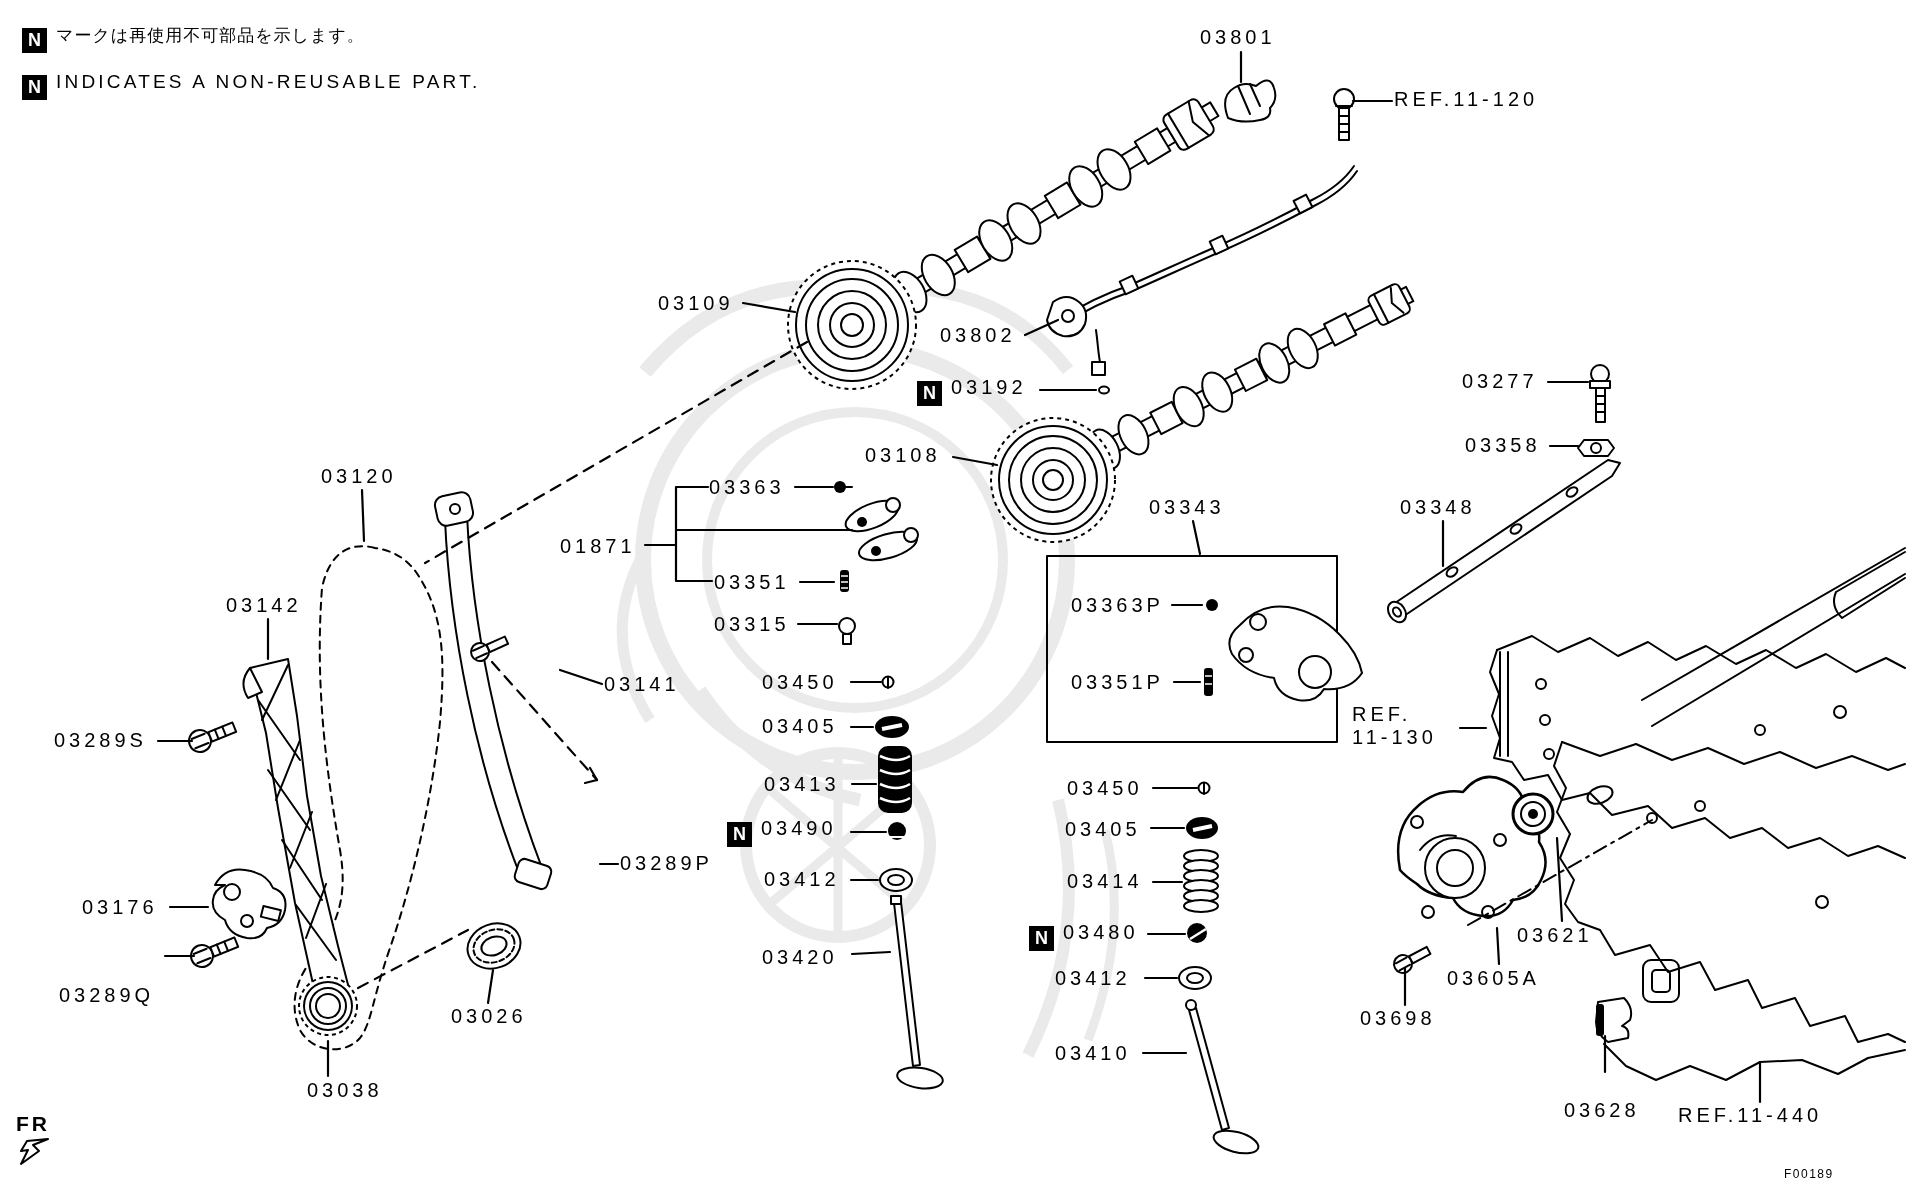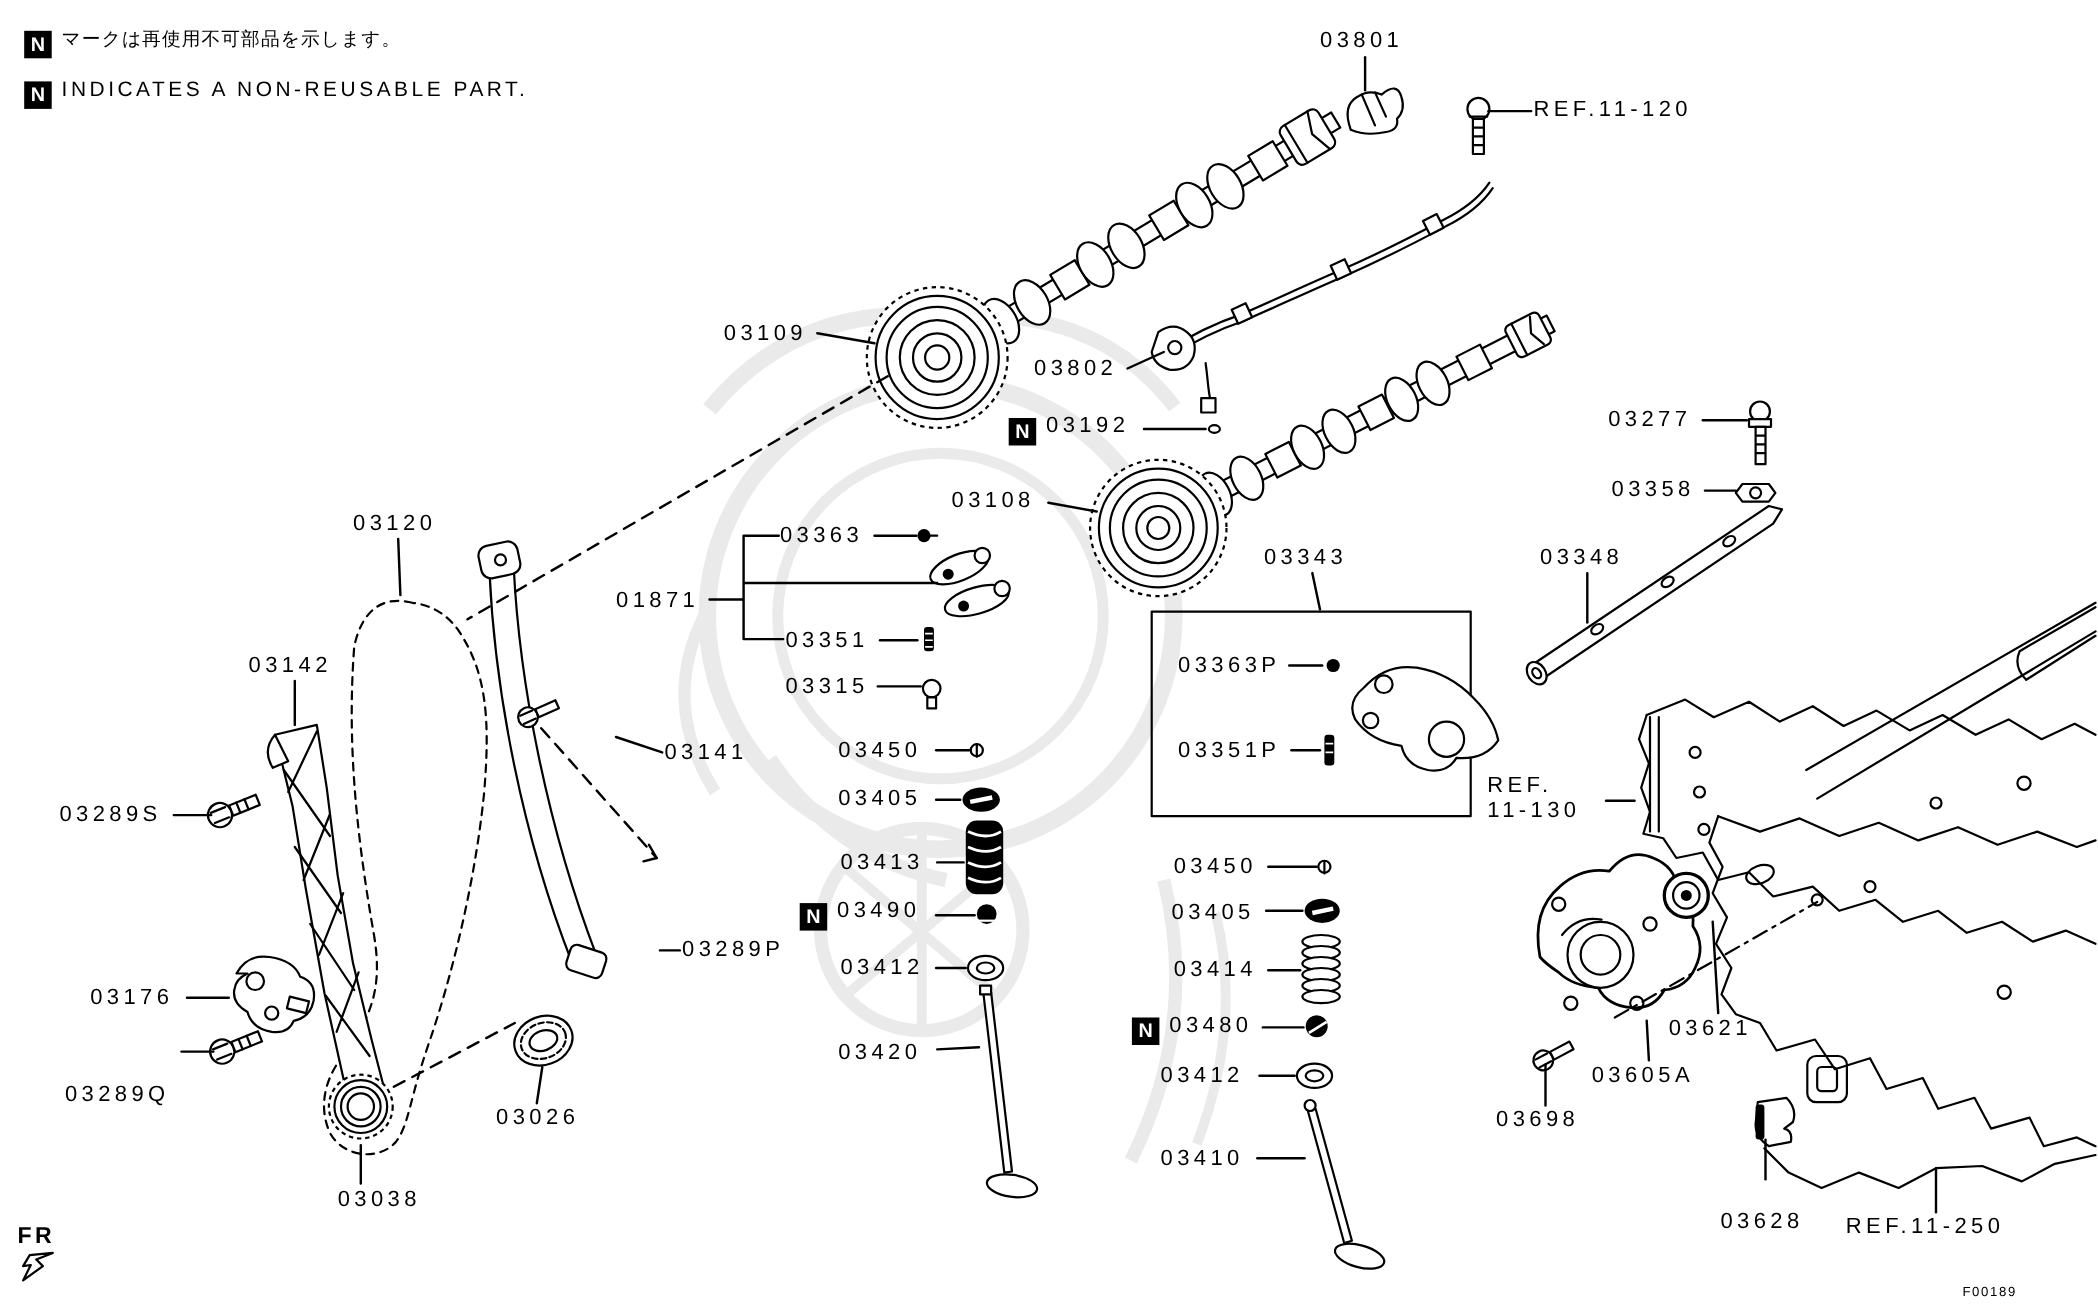--- a/index.html
+++ b/index.html
@@ -501,21 +501,21 @@
       <div class="lbl" style="left: 1447px; top: 967px; text-align: right;">
       <span class="t">03605A</span>
     </div>
       <div class="lbl" style="left: 1360px; top: 1007px;">
       <span class="t">03698</span>
     </div>
       <div class="lbl" style="left: 1564px; top: 1075px; margin-top: 24px;">
       <span class="t">03628</span>
     </div>
       <div class="lbl" style="left: 1678px; top: 1104px;">
-      <span class="t">REF.11-250</span>
+      <span class="t">REF.11-440</span>
     </div>
       <div class="lbl fr" style="left: 16px; top: 1112px;">
       <span class="t">FR</span>
     </div>
       <div class="lbl fig" style="left: 1784px; top: 1163px;">
       <span class="t">F00189</span>
     </div>
     </div>
 
 </div>

